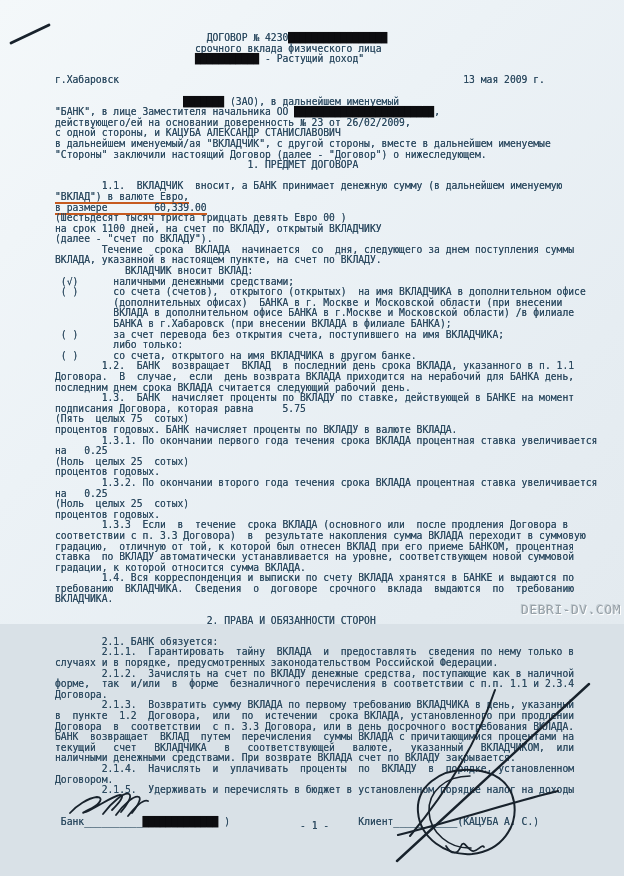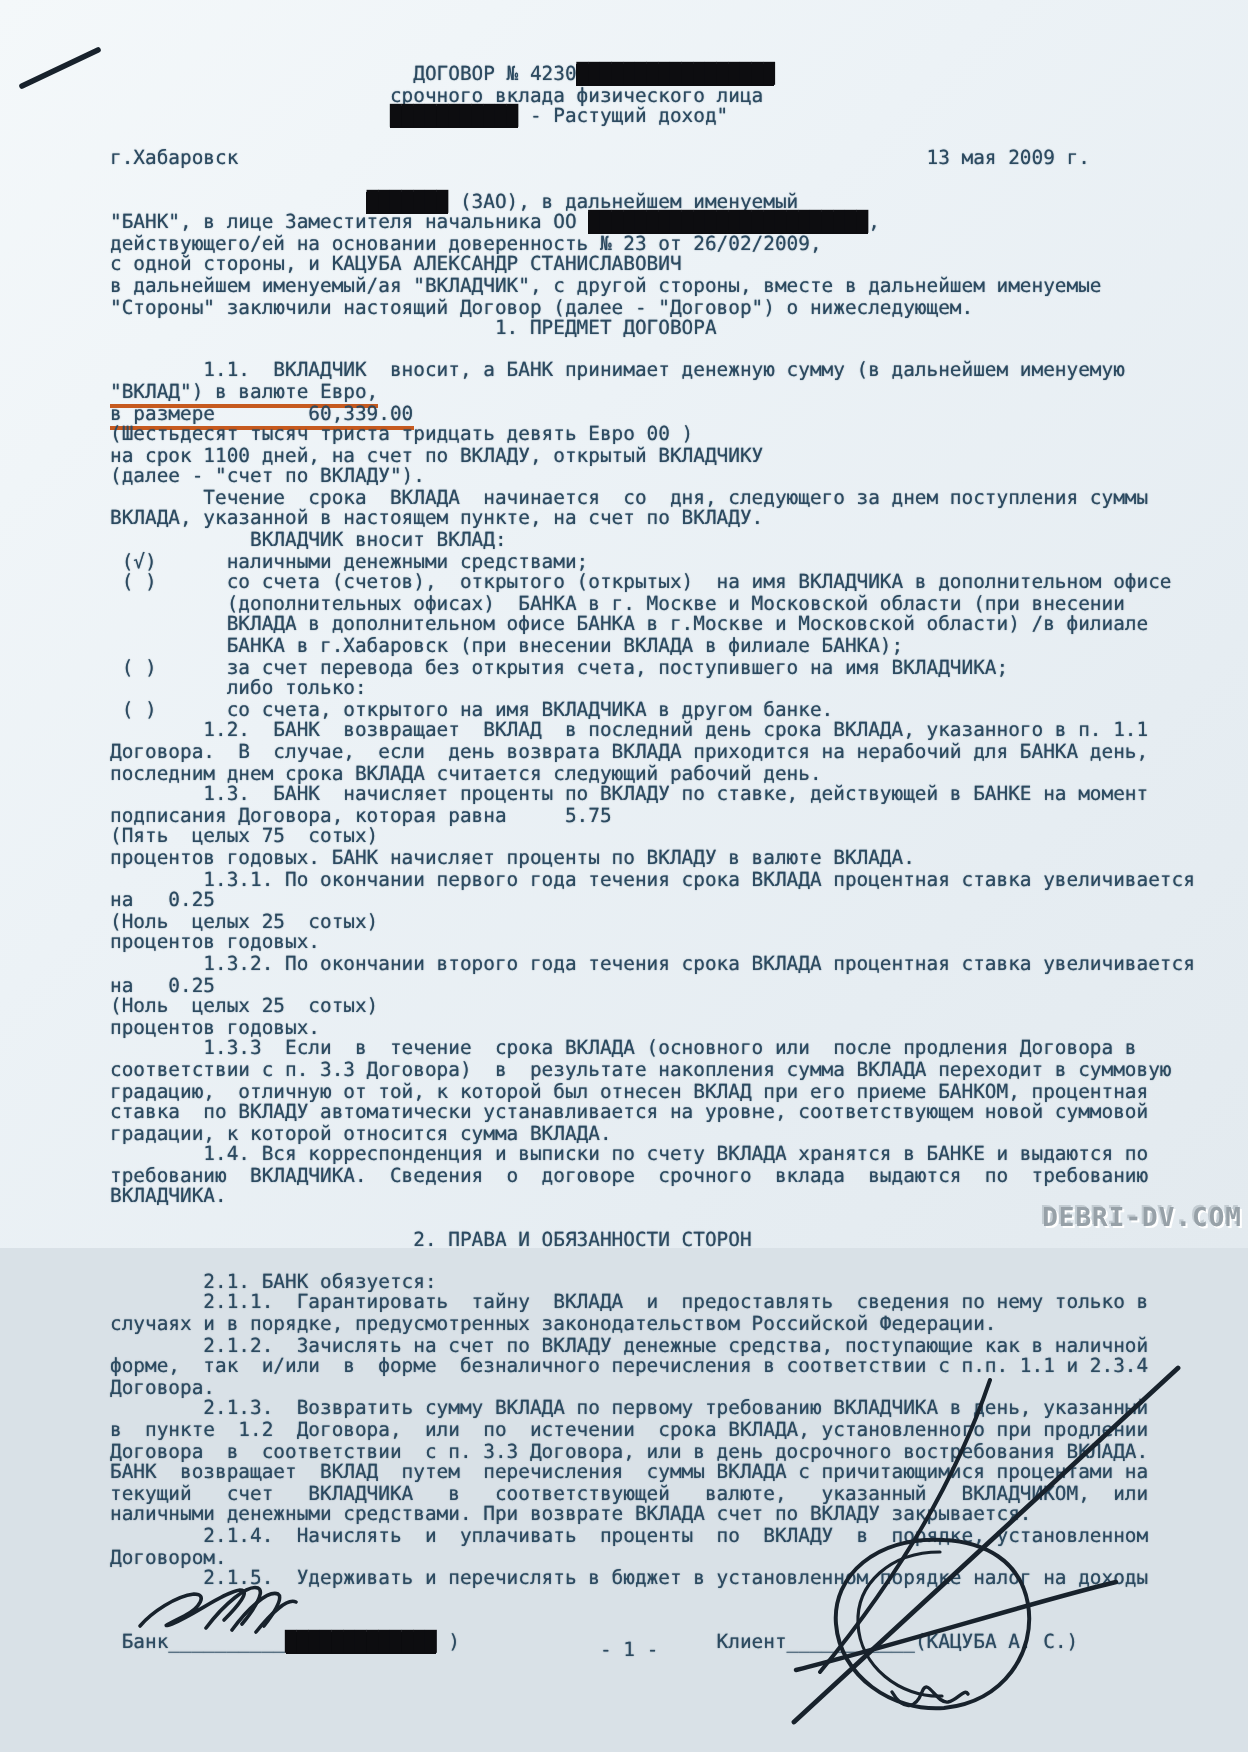--- a/index.html
+++ b/index.html
@@ -29,21 +29,21 @@
     border-bottom:2.6px solid var(--annot,#c65a1f);
     padding-bottom:0.5px;
   }
   .page-num{
     position:absolute;left:300px;top:820px;
     font-size:9.7px;color:var(--ink,#2c4a60);
     white-space:pre;text-shadow:0 0 0.6px rgba(34,64,88,.75);
   }
   .watermark{
     position:absolute;right:3px;bottom:7px;
-    font-size:13px;font-weight:bold;letter-spacing:0.5px;
+    font-size:13px;font-weight:normal;letter-spacing:0.5px;
     color:var(--wm,#97a1a8);
     text-shadow:1px 1px 0 #ffffff,-1px -1px 0 #c3ccd2;
     margin-left:16px;
   }
   .overlay{
     position:absolute;left:0;top:0;width:624px;height:876px;
     pointer-events:none;
   }
   .overlay path{fill:none;stroke:var(--pen,#18222c);stroke-linecap:round;stroke-linejoin:round;}
 </style>

